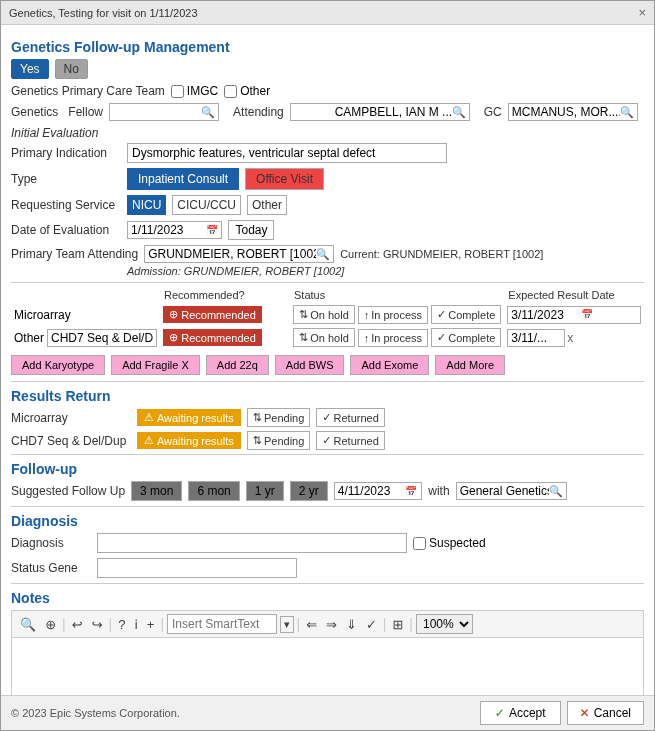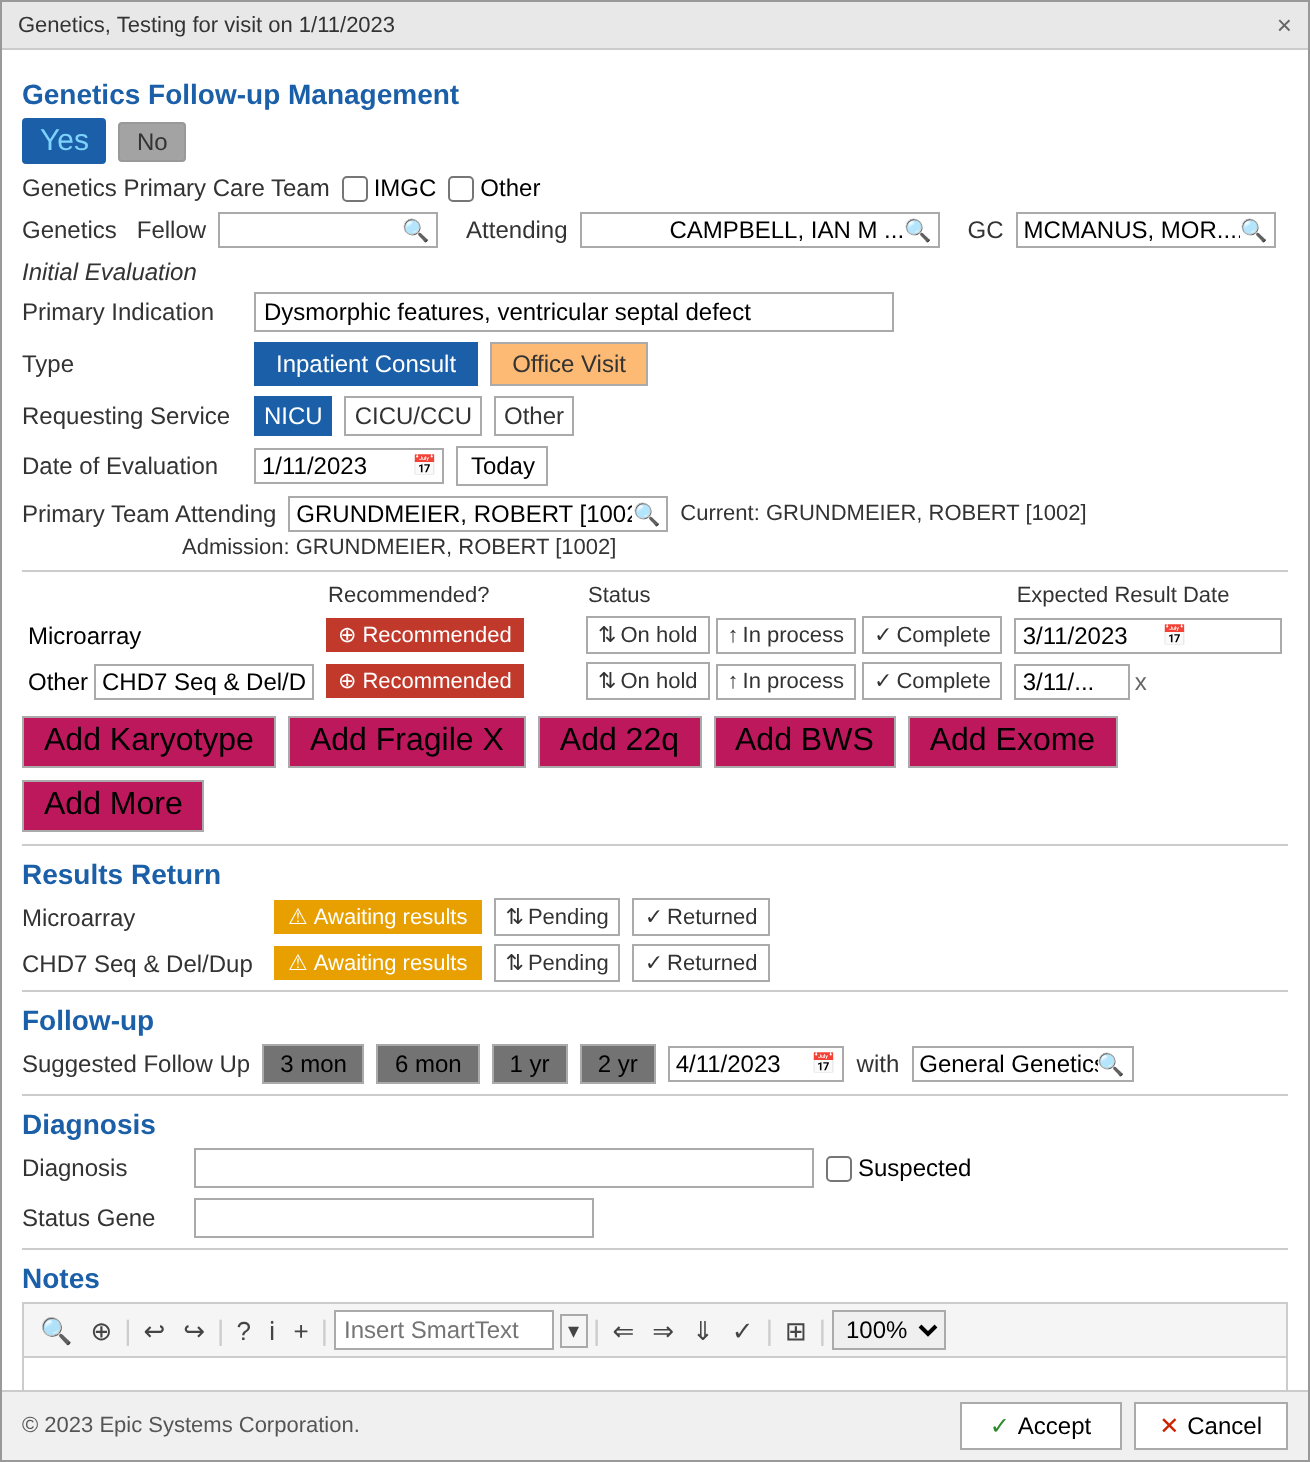--- a/index.html
+++ b/index.html
@@ -52,25 +52,25 @@
       margin-bottom: 5px;
       gap: 6px;
     }
     .form-label {
       color: #333;
       font-size: 12px;
       white-space: nowrap;
     }
     .btn-yes {
       background: #1a5fa8;
-      color: #7dd3fc;
+      color: #fef9c3;
       border: 1px solid #1a5fa8;
       padding: 2px 8px;
       cursor: pointer;
-      font-size: 15px;
+      font-size: 12px;
       border-radius: 2px;
     }
     .btn-no {
       background: #a3a3a3;
       color: #333;
       border: 1px solid #999;
       padding: 2px 8px;
       cursor: pointer;
       font-size: 12px;
       border-radius: 2px;
@@ -103,21 +103,21 @@
       font-size: 12px;
       cursor: pointer;
       border: 1px solid #aaa;
     }
     .type-btn.active {
       background: #1a5fa8;
       color: #fff;
       border-color: #1a5fa8;
     }
     .type-btn.inactive {
-      background: #fdba74;
+      background: #ef4444;
       color: #333;
     }
     .service-btn {
       padding: 2px 4px;
       font-size: 12px;
       cursor: pointer;
     }
     .service-btn.active {
       background: #1a5fa8;
       color: #fff;
@@ -241,24 +241,24 @@
       gap: 3px;
       align-items: center;
     }
     .add-btn-row {
       display: flex;
       gap: 6px;
       margin: 6px 0;
       flex-wrap: wrap;
     }
     .add-btn {
-      background: #be185d;
+      background: #f9a8d4;
       border: 1px solid #aaa;
       padding: 3px 10px;
-      font-size: 16px;
+      font-size: 11px;
       cursor: pointer;
     }
     
     .rr-row {
       display: flex;
       align-items: center;
       margin-bottom: 4px;
       gap: 6px;
     }
     .rr-label {
@@ -516,21 +516,21 @@
     </div>
 
     <div class="form-row">
       <span class="form-label" style="min-width:110px;">Primary Team Attending</span>
       <div class="attending-search" style="width:190px;">
         <input type="text" value="GRUNDMEIER, ROBERT [1002]" style="">
         <span class="search-icon">🔍</span>
       </div>
       <span class="current-attending">Current: GRUNDMEIER, ROBERT [1002]</span>
     </div>
-    <div class="form-row" style="margin-left:80px; margin-top:-3px;">
+    <div class="form-row" style="margin-left:116px; margin-top:-3px;font-style:italic;">
       <span class="current-attending">Admission: GRUNDMEIER, ROBERT [1002]</span>
     </div>
 
     <div class="divider-line"></div>
 
 
     <table class="gt-table">
       <thead>
         <tr>
           <th style="width:130px;"></th>

